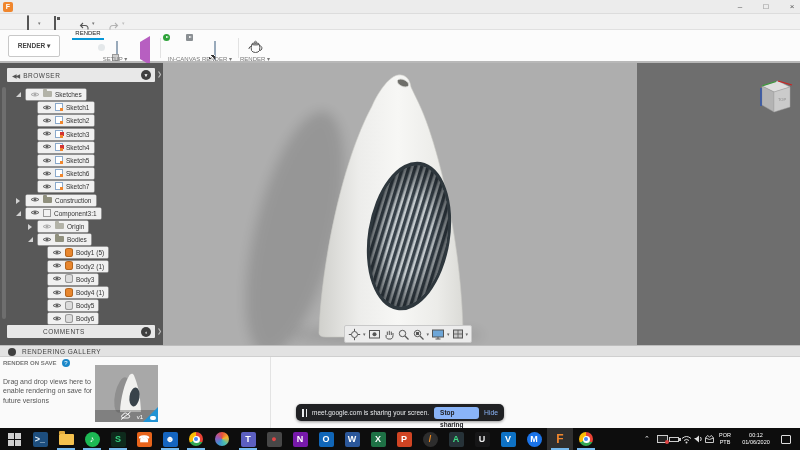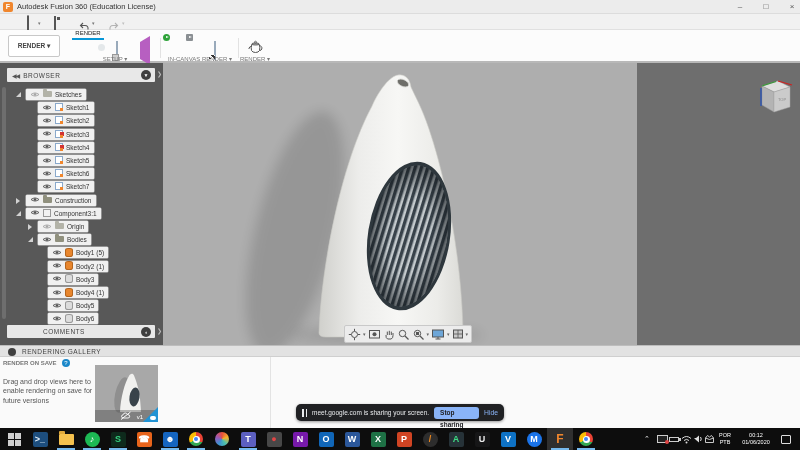--- a/index.html
+++ b/index.html
@@ -143,21 +143,20 @@
   .batt:after{content:"";position:absolute;right:-2.5px;top:0.5px;width:1.5px;height:2.5px;background:#ccc;}
   .mon{width:11px;height:8px;border:1px solid #ccc;position:relative;background:#222;}
   .mon:after{content:"";position:absolute;right:-2px;bottom:-2px;width:4px;height:4px;border-radius:50%;background:#e04545;}
   .ac-ic{width:10px;height:9px;border:1px solid #ddd;border-radius:1px;}
 </style>
 </head>
 <body>
 
 <div id="titlebar">
   <div id="fusion-logo">F</div>
-  <div id="app-title">Autodesk Fusion 360 (Education License)</div>
   <div class="winbtn" style="left:730px;">–</div>
   <div class="winbtn" style="left:756px;">□</div>
   <div class="winbtn" style="left:782px;">×</div>
 </div>
 
 <div id="qatbar">
   <span class="qat-ic" style="left:6px;top:4px;"><span class="grid9"></span></span>
   <span class="qat-ic" style="left:27px;top:2px;"><span class="doc-ic"></span></span>
   <span class="qat-ic caret" style="left:38px;top:6px;">▾</span>
   <span class="qat-ic" style="left:54px;"><span class="save-ic"></span></span>

